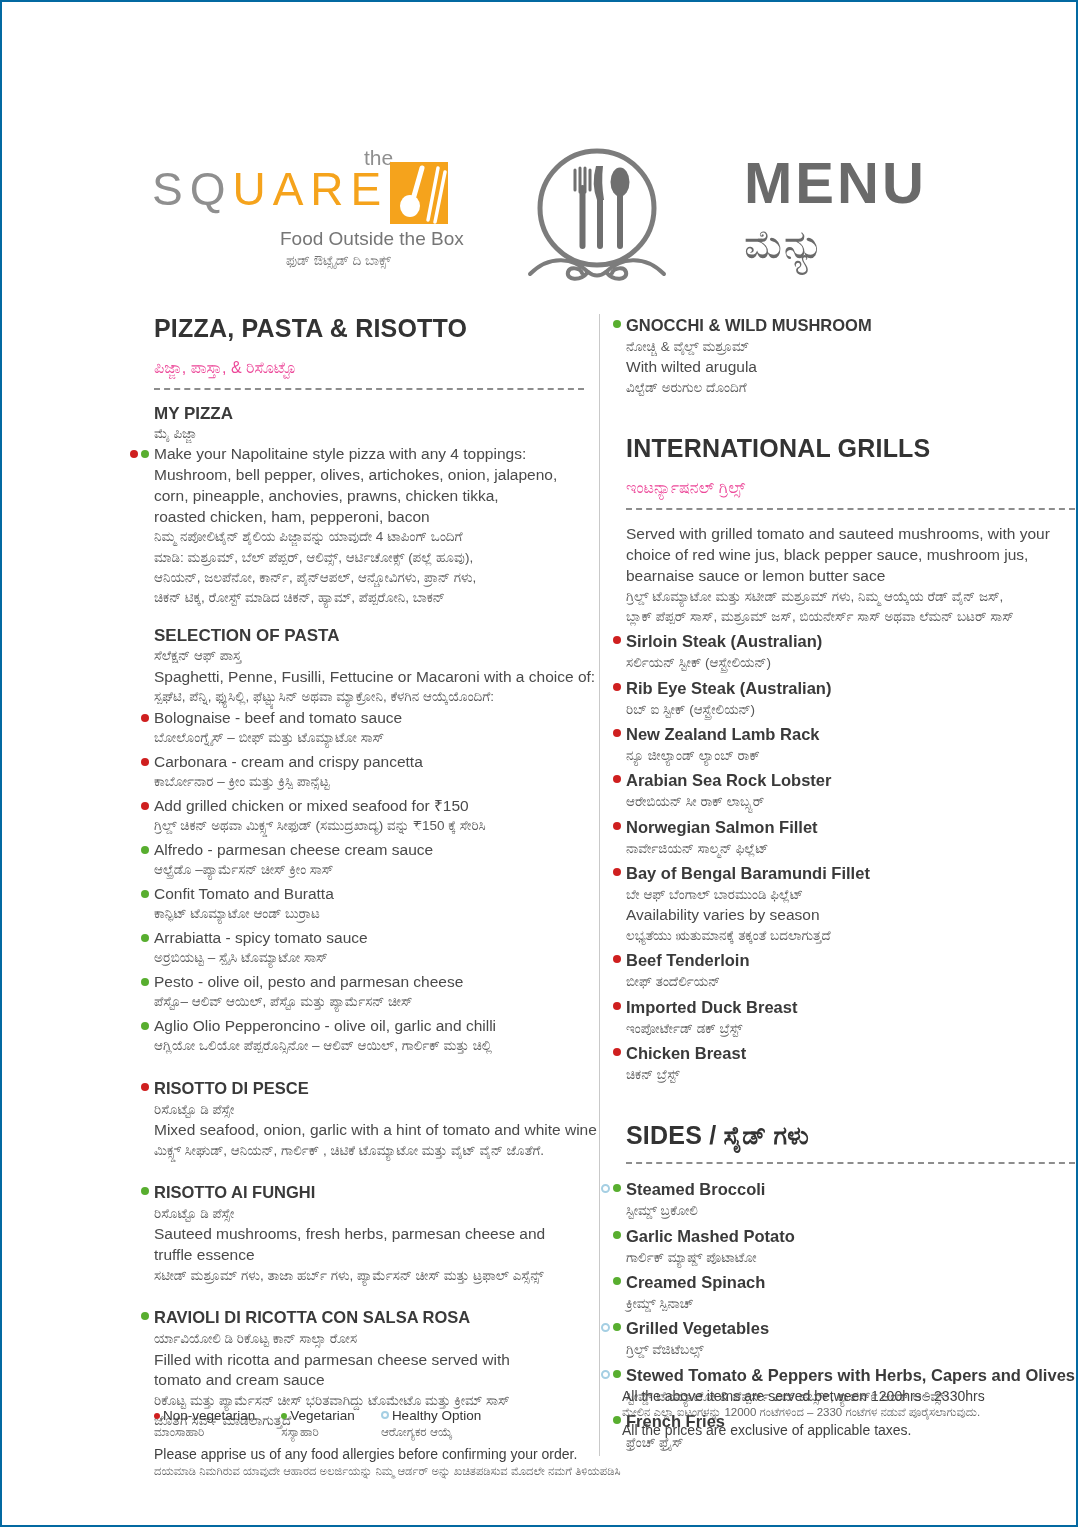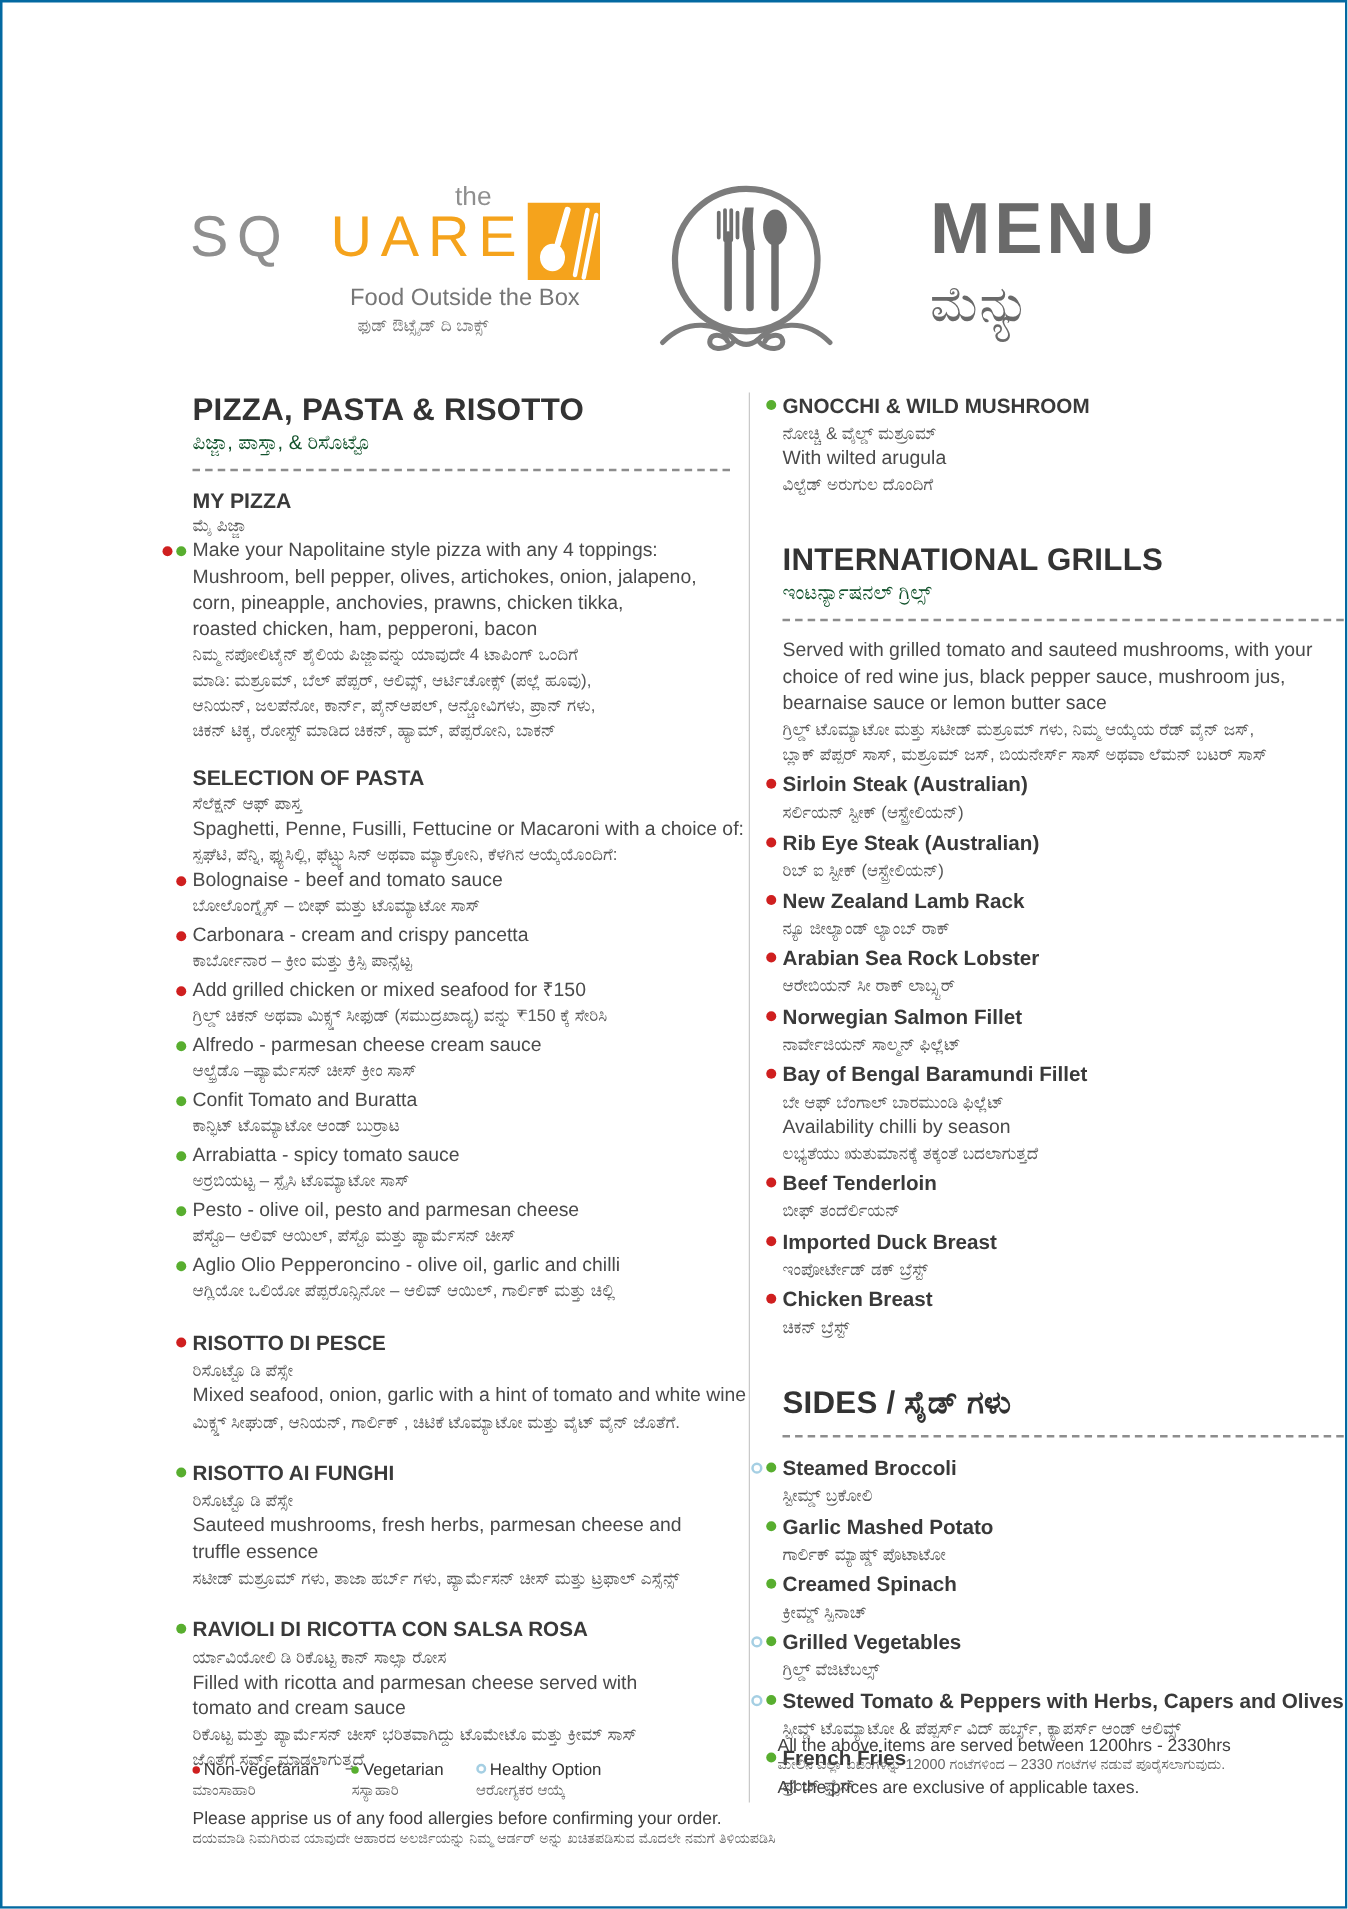--- a/index.html
+++ b/index.html
@@ -4,35 +4,35 @@
 <style>
   html,body{margin:0;padding:0;background:#fff;}
   .page{position:relative;width:1078px;height:1527px;background:#fff;border:2px solid #0369a1;
         box-sizing:border-box;overflow:hidden;font-family:"Liberation Sans", sans-serif;}
   
   .logo{position:absolute;left:150px;top:144px;width:340px;color:#8f8f8f;}
   .logo-the{font-size:21px;color:#8f8f8f;margin-left:212px;margin-bottom:-4px;font-weight:400;}
   .logo-main{display:flex;align-items:flex-start;line-height:1;}
   .sq{font-size:46px;font-weight:400;letter-spacing:7px;}
   .sq.g{color:#8f8f8f;}
-  .sq.o{color:#f5a31c;margin-left:32px;}
+  .sq.o{color:#f5a31c;}
   .logo-box{margin-left:2px;margin-top:-4px;}
   .tag-en{font-size:19px;color:#767676;margin-left:128px;margin-top:4px;}
   .tag-kn{font-size:13.5px;color:#767676;margin-left:134px;margin-top:3px;}
   .emblem{position:absolute;left:520px;top:134px;}
   .menu-title{position:absolute;left:742px;top:152px;}
   .menu-en{font-size:58px;font-weight:600;letter-spacing:3px;color:#6a6a6a;line-height:1;}
   .menu-kn{font-size:40px;color:#6a6a6a;margin-top:10px;}
   
   .content{position:absolute;left:152px;top:312px;width:908px;display:flex;align-items:stretch;min-height:1090px;}
   .col-left{width:430px;flex:none;}
   .vdiv{width:1px;background:#c9c9c9;margin-left:15px;flex:none;}
   .col-right{flex:1;padding-left:26px;}
   .section-title{font-size:25px;font-weight:700;color:#333;letter-spacing:.2px;white-space:nowrap;}
-  .section-kn{font-size:16px;color:#14532d;margin-top:2px;}
+  .section-kn{font-size:16px;color:#ec4899;margin-top:16px;}
   .dashes{border-top:2px dashed #8d8d8d;margin:11px 0 14px 0;}
   .sub-title{font-size:17px;font-weight:700;color:#3a3a3a;white-space:nowrap;}
   .sub{margin-top:18px;}
   .sect-gap{margin-top:36px;}
   
   .item{position:relative;margin-bottom:3px;}
   .dish{margin-top:20px;}
   .markers{position:absolute;right:100%;top:6px;display:flex;gap:3px;margin-right:5px;}
   .mark{width:8px;height:8px;border-radius:50%;display:block;box-sizing:border-box;}
   .mark.red{background:#cf1f1f;}
@@ -326,21 +326,21 @@
               <div class="item-kn">ನಾರ್ವೇಜಿಯನ್ ಸಾಲ್ಮನ್ ಫಿಲ್ಲೆಟ್</div>
             </div>
           </div>
           <div class="item">
             <span class="markers">
               <i class="mark red"></i>
             </span>
             <div class="item-body">
               <div class="item-name">Bay of Bengal Baramundi Fillet</div>
               <div class="item-kn">ಬೇ ಆಫ್ ಬೆಂಗಾಲ್ ಬಾರಮುಂಡಿ ಫಿಲ್ಲೆಟ್</div>
-              <div class="item-line">Availability chilli by season</div>
+              <div class="item-line">Availability varies by season</div>
               <div class="item-kn">ಲಭ್ಯತೆಯು ಋತುಮಾನಕ್ಕೆ ತಕ್ಕಂತೆ ಬದಲಾಗುತ್ತದೆ</div>
             </div>
           </div>
           <div class="item">
             <span class="markers">
               <i class="mark red"></i>
             </span>
             <div class="item-body">
               <div class="item-name">Beef Tenderloin</div>
               <div class="item-kn">ಬೀಫ್ ತಂದೆರ್ಲಿಯನ್</div>

